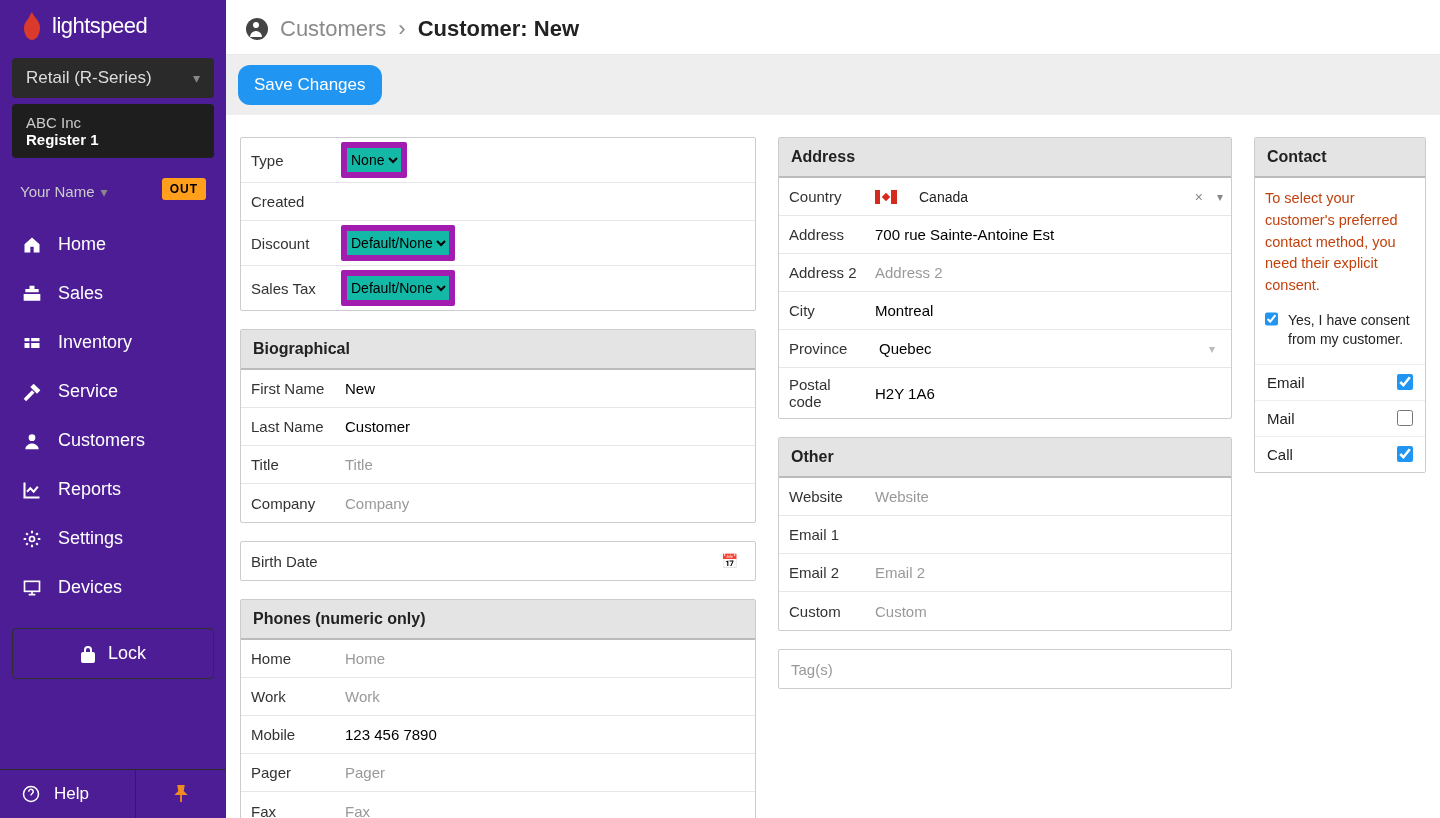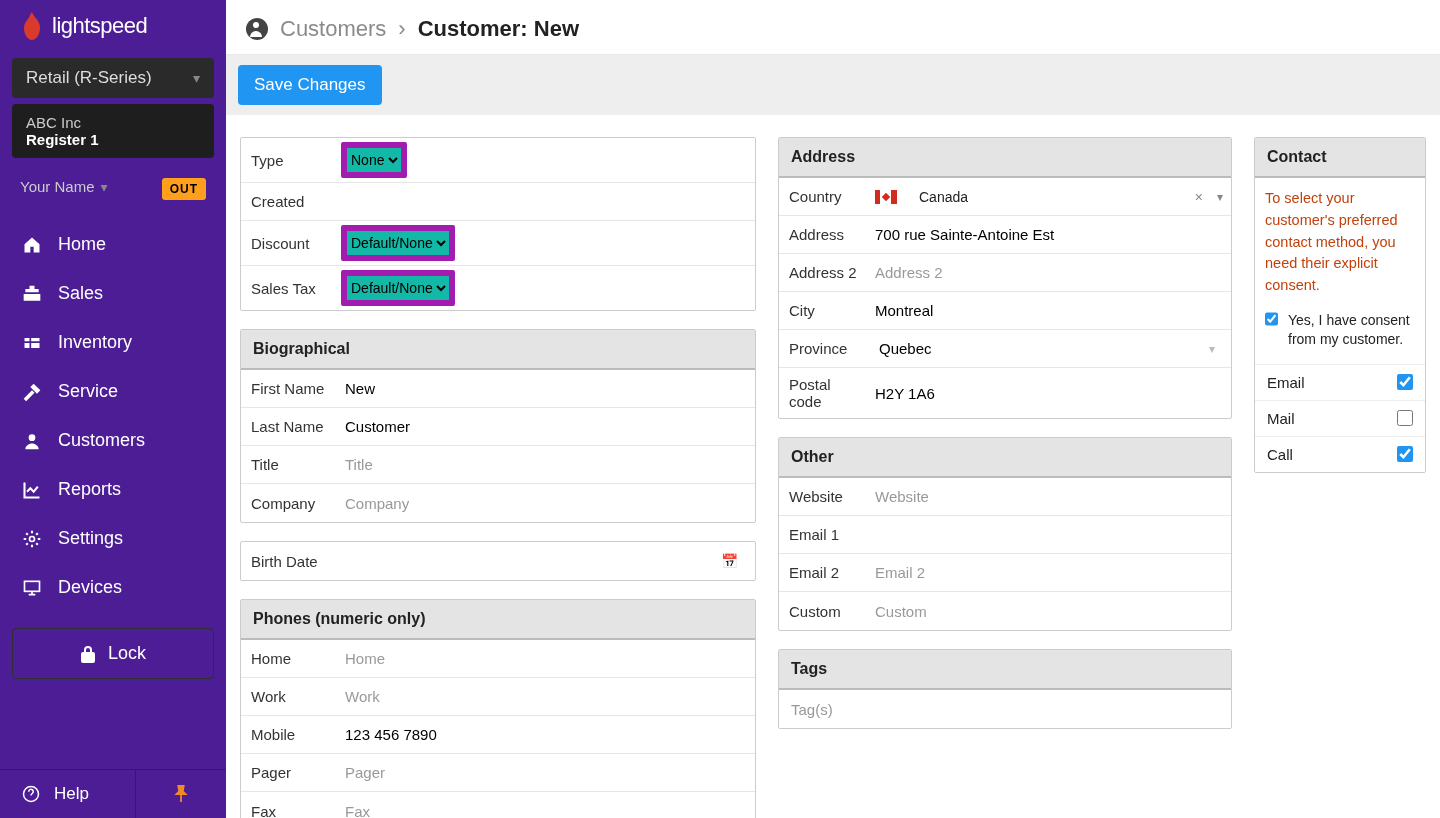--- a/index.html
+++ b/index.html
@@ -5,40 +5,40 @@
 * { box-sizing: border-box; margin: 0; padding: 0; }
 body { font-family: -apple-system, "Helvetica Neue", Arial, sans-serif; font-size: 14px; color: #222; background: #fff; width: 1440px; height: 818px; overflow: hidden; }
 .app { display: flex; height: 818px; }
 .sidebar { width: 226px; background: #4c1d95; color: #eee; display: flex; flex-direction: column; }
 .logo-row { display: flex; align-items: center; padding: 12px 20px 10px; gap: 8px; }
 .logo-row svg { flex-shrink: 0; }
 .logo-text { font-size: 22px; font-weight: 500; letter-spacing: -0.5px; color: #fff; }
 .product-sel { margin: 8px 12px 6px; background: #2a2a2a; border-radius: 4px; padding: 10px 14px; display: flex; justify-content: space-between; align-items: center; color: #ddd; font-size: 17px; cursor: pointer; }
 .shop-ctx { margin: 0 12px 6px; background: #1e1e1e; border-radius: 4px; padding: 10px 14px; color: #ccc; font-size: 15px; }
 .shop-ctx .reg { font-weight: 600; color: #fff; }
-.user-row { margin: 8px 14px 6px; display: flex; justify-content: space-between; align-items: flex-start; color: #ccc; font-size: 15px; padding: 6px 6px; }
+.user-row { margin: 8px 14px 6px; display: flex; justify-content: space-between; align-items: flex-end; color: #ccc; font-size: 15px; padding: 6px 6px; }
 .user-row .yn { display: flex; align-items: center; gap: 6px; }
 .out-badge { background: #ff9f1c; color: #000; font-weight: 700; letter-spacing: 1px; font-size: 12px; padding: 4px 8px; border-radius: 3px; }
 .nav { margin-top: 8px; }
 .nav-item { display: flex; align-items: center; gap: 16px; padding: 14px 22px; color: #fff; font-size: 18px; cursor: pointer; }
 .nav-item svg { width: 20px; height: 20px; fill: #fff; }
 .lock-row { margin: 16px 12px 12px; border: 1px solid #2f2f2f; border-radius: 4px; padding: 14px; text-align: center; color: #fff; display: flex; align-items: center; justify-content: center; gap: 12px; font-size: 18px; cursor: pointer; }
 .footer { margin-top: auto; border-top: 1px solid #2a2a2a; display: flex; }
 .footer .help { flex: 1; display: flex; align-items: center; gap: 14px; padding: 14px 22px; font-size: 17px; color: #fff; cursor: pointer; border-right: 1px solid #2a2a2a; }
 .footer .pin { width: 90px; display: flex; align-items: center; justify-content: center; cursor: pointer; }
 
 .main { flex: 1; display: flex; flex-direction: column; background: #fff; overflow: hidden; }
 .breadcrumb { display: flex; align-items: center; gap: 12px; padding: 16px 24px 12px 20px; font-size: 22px; border-bottom: 1px solid #e9e9e9; }
 .breadcrumb .dim { color: #8a8a8a; }
 .breadcrumb .cur { font-weight: 600; }
 .bc-ico { width: 22px; height: 22px; border-radius: 50%; background: #444; display: inline-block; position: relative; }
 .bc-ico::before { content: ''; position: absolute; top: 4px; left: 7px; width: 6px; height: 6px; border-radius: 50%; background: #fff; }
 .bc-ico::after { content: ''; position: absolute; bottom: 3px; left: 4px; width: 12px; height: 6px; border-radius: 6px 6px 0 0; background: #fff; }
 .actions { background: #eee; padding: 10px 12px; }
-.btn-primary { background: #2095f2; color: #fff; border: none; border-radius: 4px; padding: 10px 16px; font-size: 17px; cursor: pointer; }
+.btn-primary { background: #2095f2; color: #fff; border: none; border-radius: 12px; padding: 10px 16px; font-size: 17px; cursor: pointer; }
 .content { flex: 1; overflow: auto; padding: 22px 14px 10px; }
 .columns { display: flex; gap: 22px; }
 .col-left { width: 516px; }
 .col-mid { width: 454px; }
 .col-right { width: 118px; flex-grow: 1; }
 
 .card { border: 1px solid #ccc; border-radius: 2px; margin-bottom: 18px; background: #fff; overflow: hidden; }
 .card-head { background: #e4e4e4; padding: 10px 12px; font-weight: 700; font-size: 16px; border-bottom: 2px solid #bbb; }
 .row { display: flex; align-items: center; border-bottom: 1px solid #e6e6e6; min-height: 38px; }
 .row:last-child { border-bottom: none; }
@@ -300,21 +300,20 @@
             <div class="row">
                 <div class="lbl">Email 2</div>
                 <div class="val"><input class="text" placeholder="Email 2" style=""></div>
               </div>
             <div class="row">
                 <div class="lbl">Custom</div>
                 <div class="val"><input class="text" placeholder="Custom" style=""></div>
               </div>
           </div>
           <div class="card tags-card">
-            <div class="card-head">Tags</div>
             <div class="row">
                 <div class="val" style="padding:4px 8px;"><input class="text" placeholder="Tag(s)" style=""></div>
               </div>
           </div>
         </div>
 
         <div class="col-right">
           <div class="card contact-card">
             <div class="card-head">Contact</div>
             <div class="desc">To select your customer's preferred contact method, you need their explicit consent.</div>

